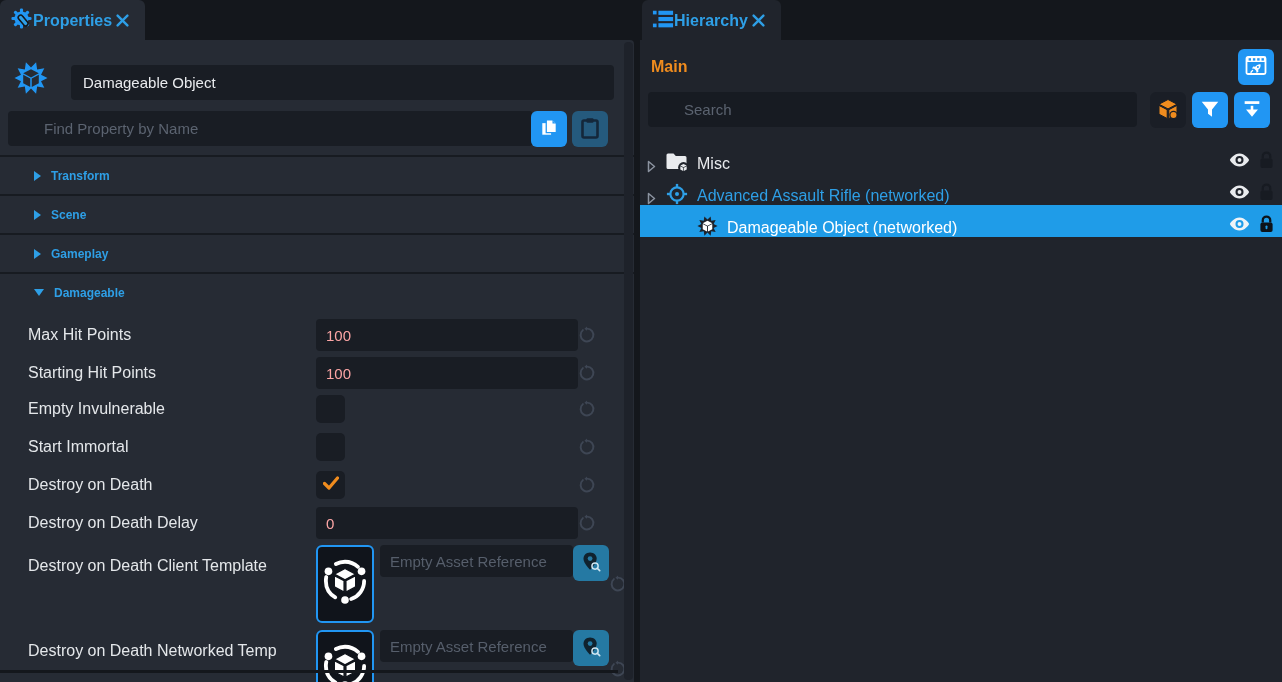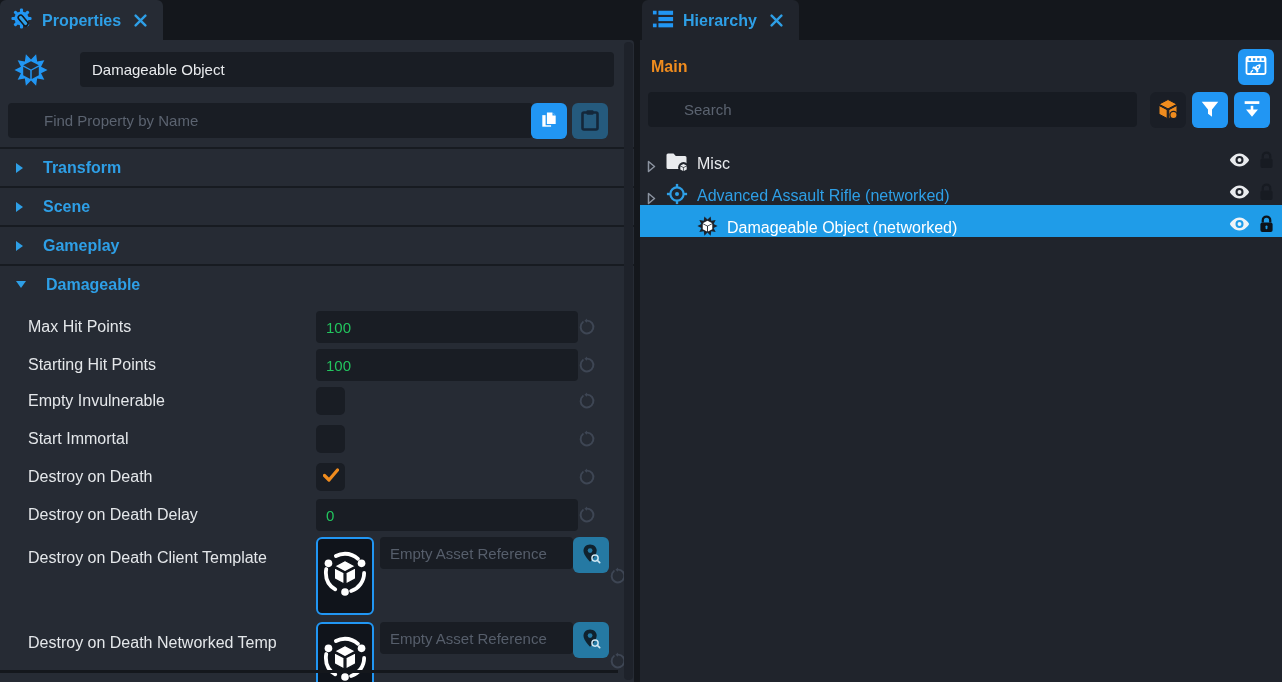--- a/index.html
+++ b/index.html
@@ -1,54 +1,54 @@
 <!DOCTYPE html>
 <html><head>
 <meta charset="utf-8">
 <style>
   * { margin:0; padding:0; box-sizing:border-box; }
   html,body { width:1282px; height:682px; background:#14171c; font-family:"Liberation Sans", sans-serif; overflow:hidden; }
   body { position:relative; color:#e9ebee; }
 
   
-  .tab { position:absolute; top:0; height:41px; display:flex; align-items:center; gap:9px; padding:0 16px 0 10px; border-radius:6px 6px 0 0; font-size:16px; font-weight:bold; color:#2e9fe6; }
+  .tab { position:absolute; top:0; height:41px; display:flex; align-items:center; gap:0; padding:0 16px 0 10px; border-radius:6px 6px 0 0; font-size:16px; font-weight:bold; color:#2e9fe6; }
   .tab-properties { left:0; background:#262b34; }
   .tab-hierarchy { left:642px; background:#20242c; }
   .tab .close-x { margin-left:4px; cursor:pointer; display:flex; }
 
   
   .panel-left { position:absolute; left:0; top:40px; width:634px; height:642px; background:#262b34; border-radius:0 4px 0 0; }
   .panel-right { position:absolute; left:640px; top:40px; width:642px; height:642px; background:#20242c; }
   .scroll-track { position:absolute; right:1px; top:2px; width:9px; height:638px; background:#1e222a; border-radius:4px; }
 
   
-  .name-row { display:flex; align-items:flex-start; padding:12px 20px 6px 12px; gap:30px; }
+  .name-row { display:flex; align-items:flex-end; padding:20px 20px 6px 12px; gap:21px; }
   .name-input { flex:1; height:35px; background:#191d24; border:none; border-radius:4px; color:#e9ebee; font-size:15px; padding:0 12px; font-family:"Liberation Sans",sans-serif; }
   .search-row { position:relative; margin:5px 8px 8px 8px; height:36px; }
   .search-field { position:absolute; left:0; top:0; width:525px; height:35px; background:#191d24; border:none; border-radius:4px; color:#e9ebee; font-size:15px; padding:0 10px 0 36px; font-family:"Liberation Sans",sans-serif; }
   .search-field::placeholder { color:#5b6370; }
   .mag-icon { position:absolute; left:9px; top:7px; pointer-events:none; }
   .sq-btn { position:absolute; top:0; width:36px; height:36px; border:none; border-radius:6px; display:flex; align-items:center; justify-content:center; cursor:pointer; }
   .btn-copy { right:59px; background:#2196f3; }
   .btn-paste { right:18px; background:#255a7d; }
 
   
   .divider { height:2px; background:#171b21; margin:2px 0; }
-  .section-header { display:flex; align-items:center; gap:20px; height:33px; padding-left:16px; color:#2e9fe6; font-size:16px; font-weight:bold; cursor:pointer; }
+  .section-header { display:flex; align-items:center; gap:10px; height:33px; padding-left:34px; color:#2e9fe6; font-size:12px; font-weight:bold; cursor:pointer; }
   .tri { width:0; height:0; }
   .tri-right { border-left:7px solid #2e9fe6; border-top:5px solid transparent; border-bottom:5px solid transparent; }
   .tri-down { border-top:7px solid #2e9fe6; border-left:5px solid transparent; border-right:5px solid transparent; }
 
   
   .fields { padding:10px 16px 0 28px; }
   .prop-row { display:flex; align-items:center; margin-bottom:6px; }
   .prop-row.asset { align-items:flex-start; margin-bottom:7px; }
   .prop-label { flex:0 0 288px; font-size:16px; color:#e4e7ea; white-space:nowrap; overflow:hidden; }
   .asset .prop-label { padding-top:12px; }
-  .prop-input { width:276px; height:32px; background:#191d24; border:none; border-radius:4px; color:#22c55e; font-size:15px; padding:16px 10px; font-family:"Liberation Sans",sans-serif; }
+  .prop-input { width:276px; height:32px; background:#191d24; border:none; border-radius:4px; color:#fca5a5; font-size:15px; padding:16px 10px; font-family:"Liberation Sans",sans-serif; }
   .checkbox { width:29px; height:28px; background:#191d24; border-radius:5px; display:flex; align-items:center; justify-content:center; cursor:pointer; }
   .reset-btn { margin-left:auto; margin-right:22px; background:none; border:none; cursor:pointer; display:flex; align-self:center; }
   .asset-box { width:78px; height:78px; background:#10141b; border:2px solid #2196f3; border-radius:6px; display:flex; align-items:center; justify-content:center; cursor:pointer; }
   .asset-col { display:flex; flex-direction:row; margin-left:6px; }
   .asset-ref { width:193px; height:32px; background:#191d24; border:none; border-radius:4px; font-size:15px; color:#e9ebee; padding:0 10px; font-family:"Liberation Sans",sans-serif; }
   .asset-ref::placeholder { color:#565e6b; }
   .pin-btn { width:36px; height:36px; background:#2579a3; border:none; border-radius:6px; display:flex; align-items:center; justify-content:center; cursor:pointer; }
   .bottom-divider { position:absolute; left:0; bottom:9px; width:618px; height:3px; background:#14171c; }
 
   

